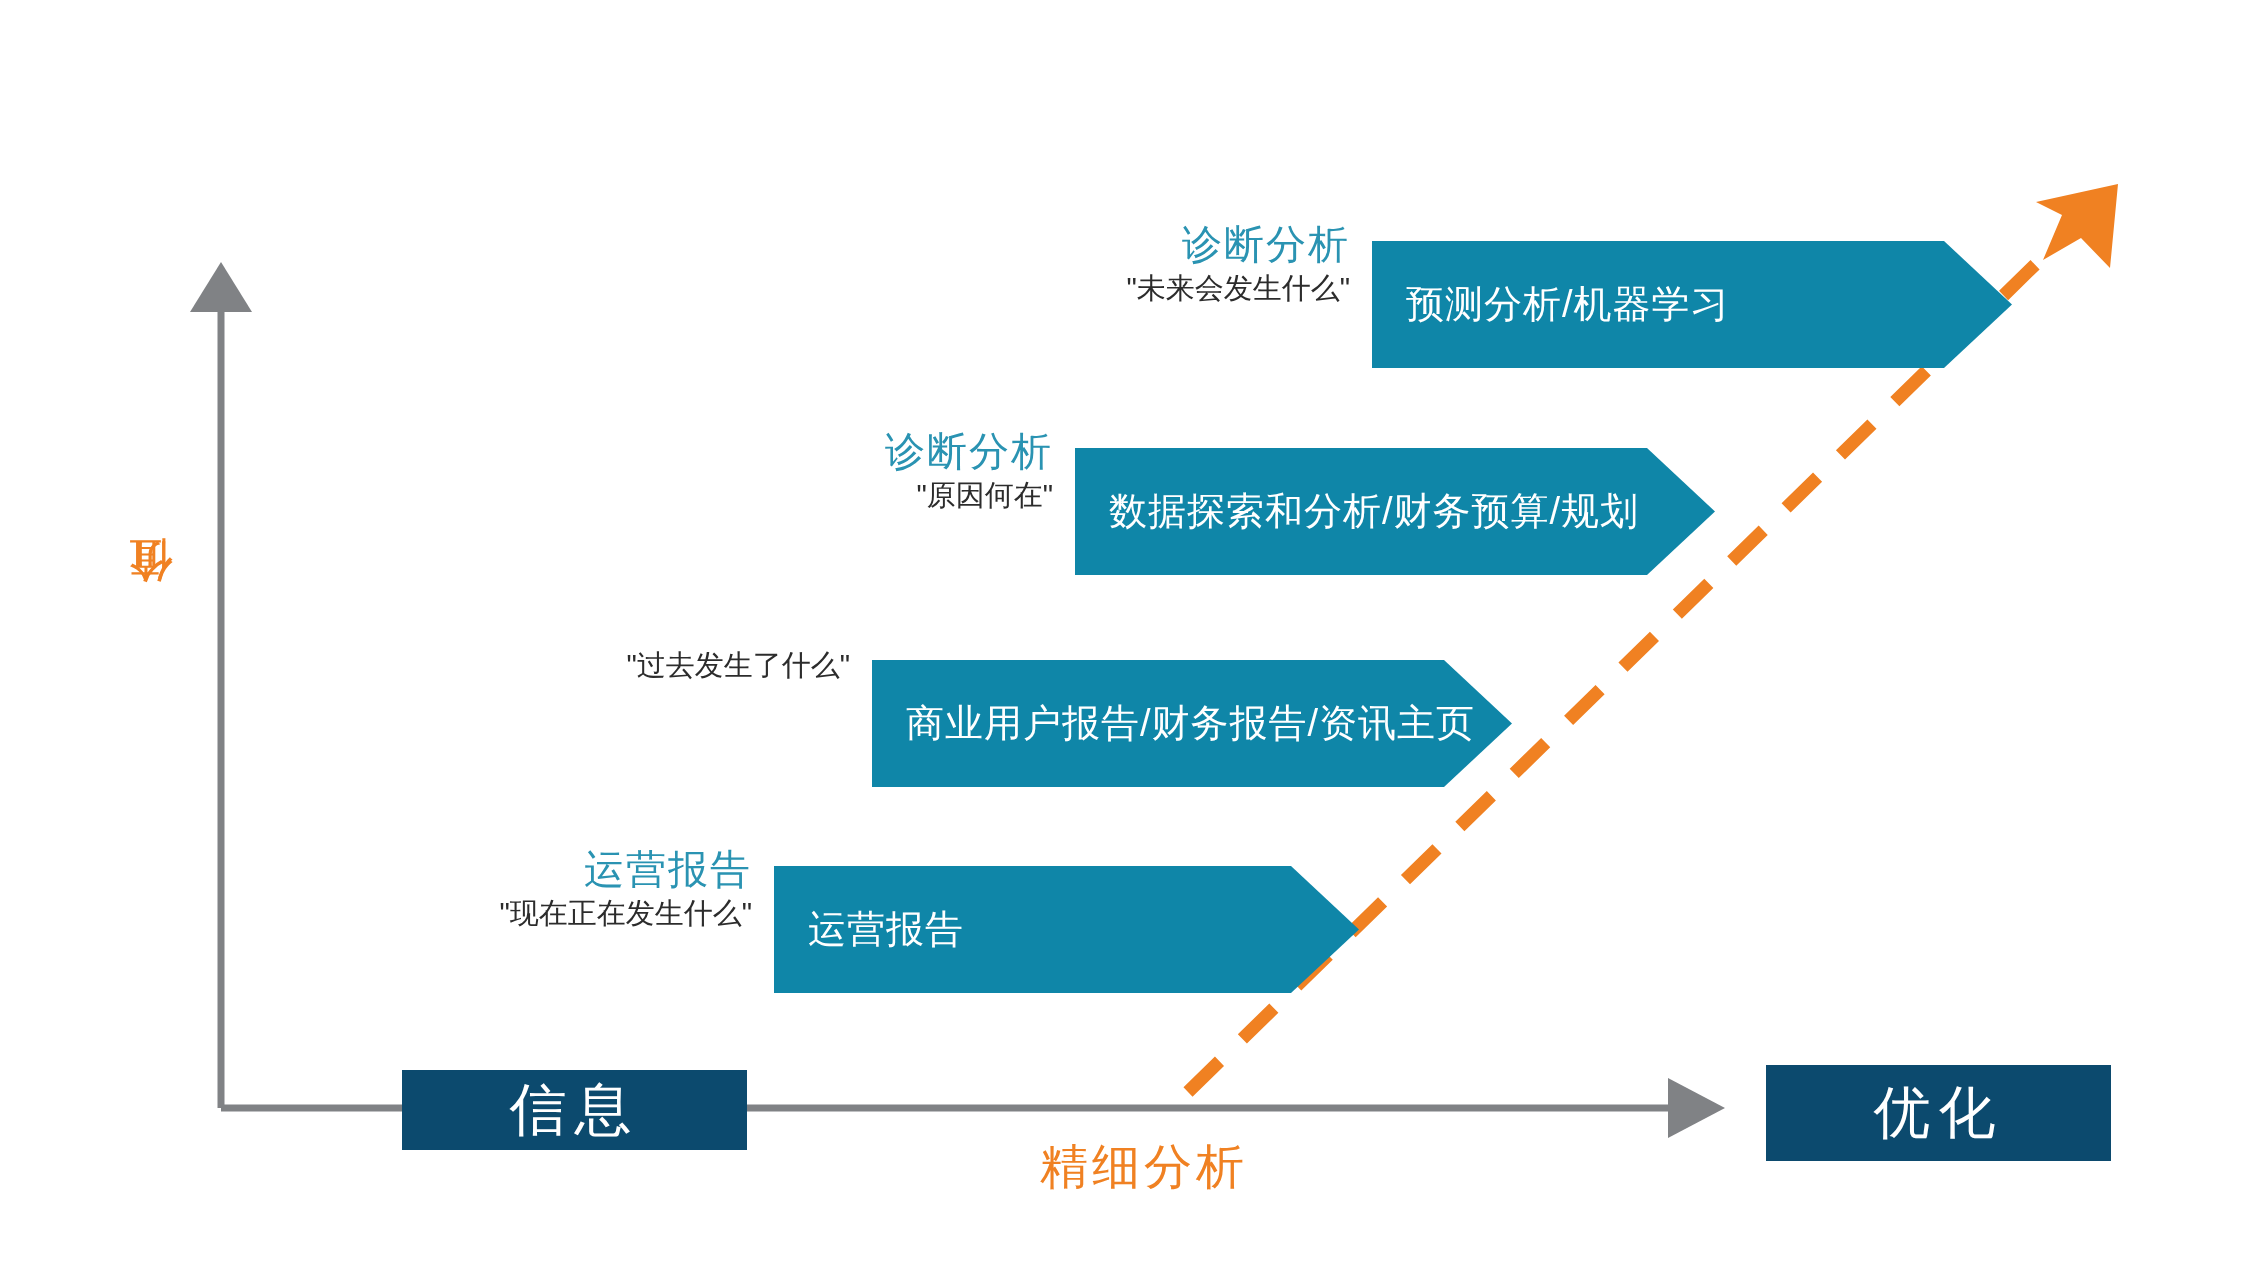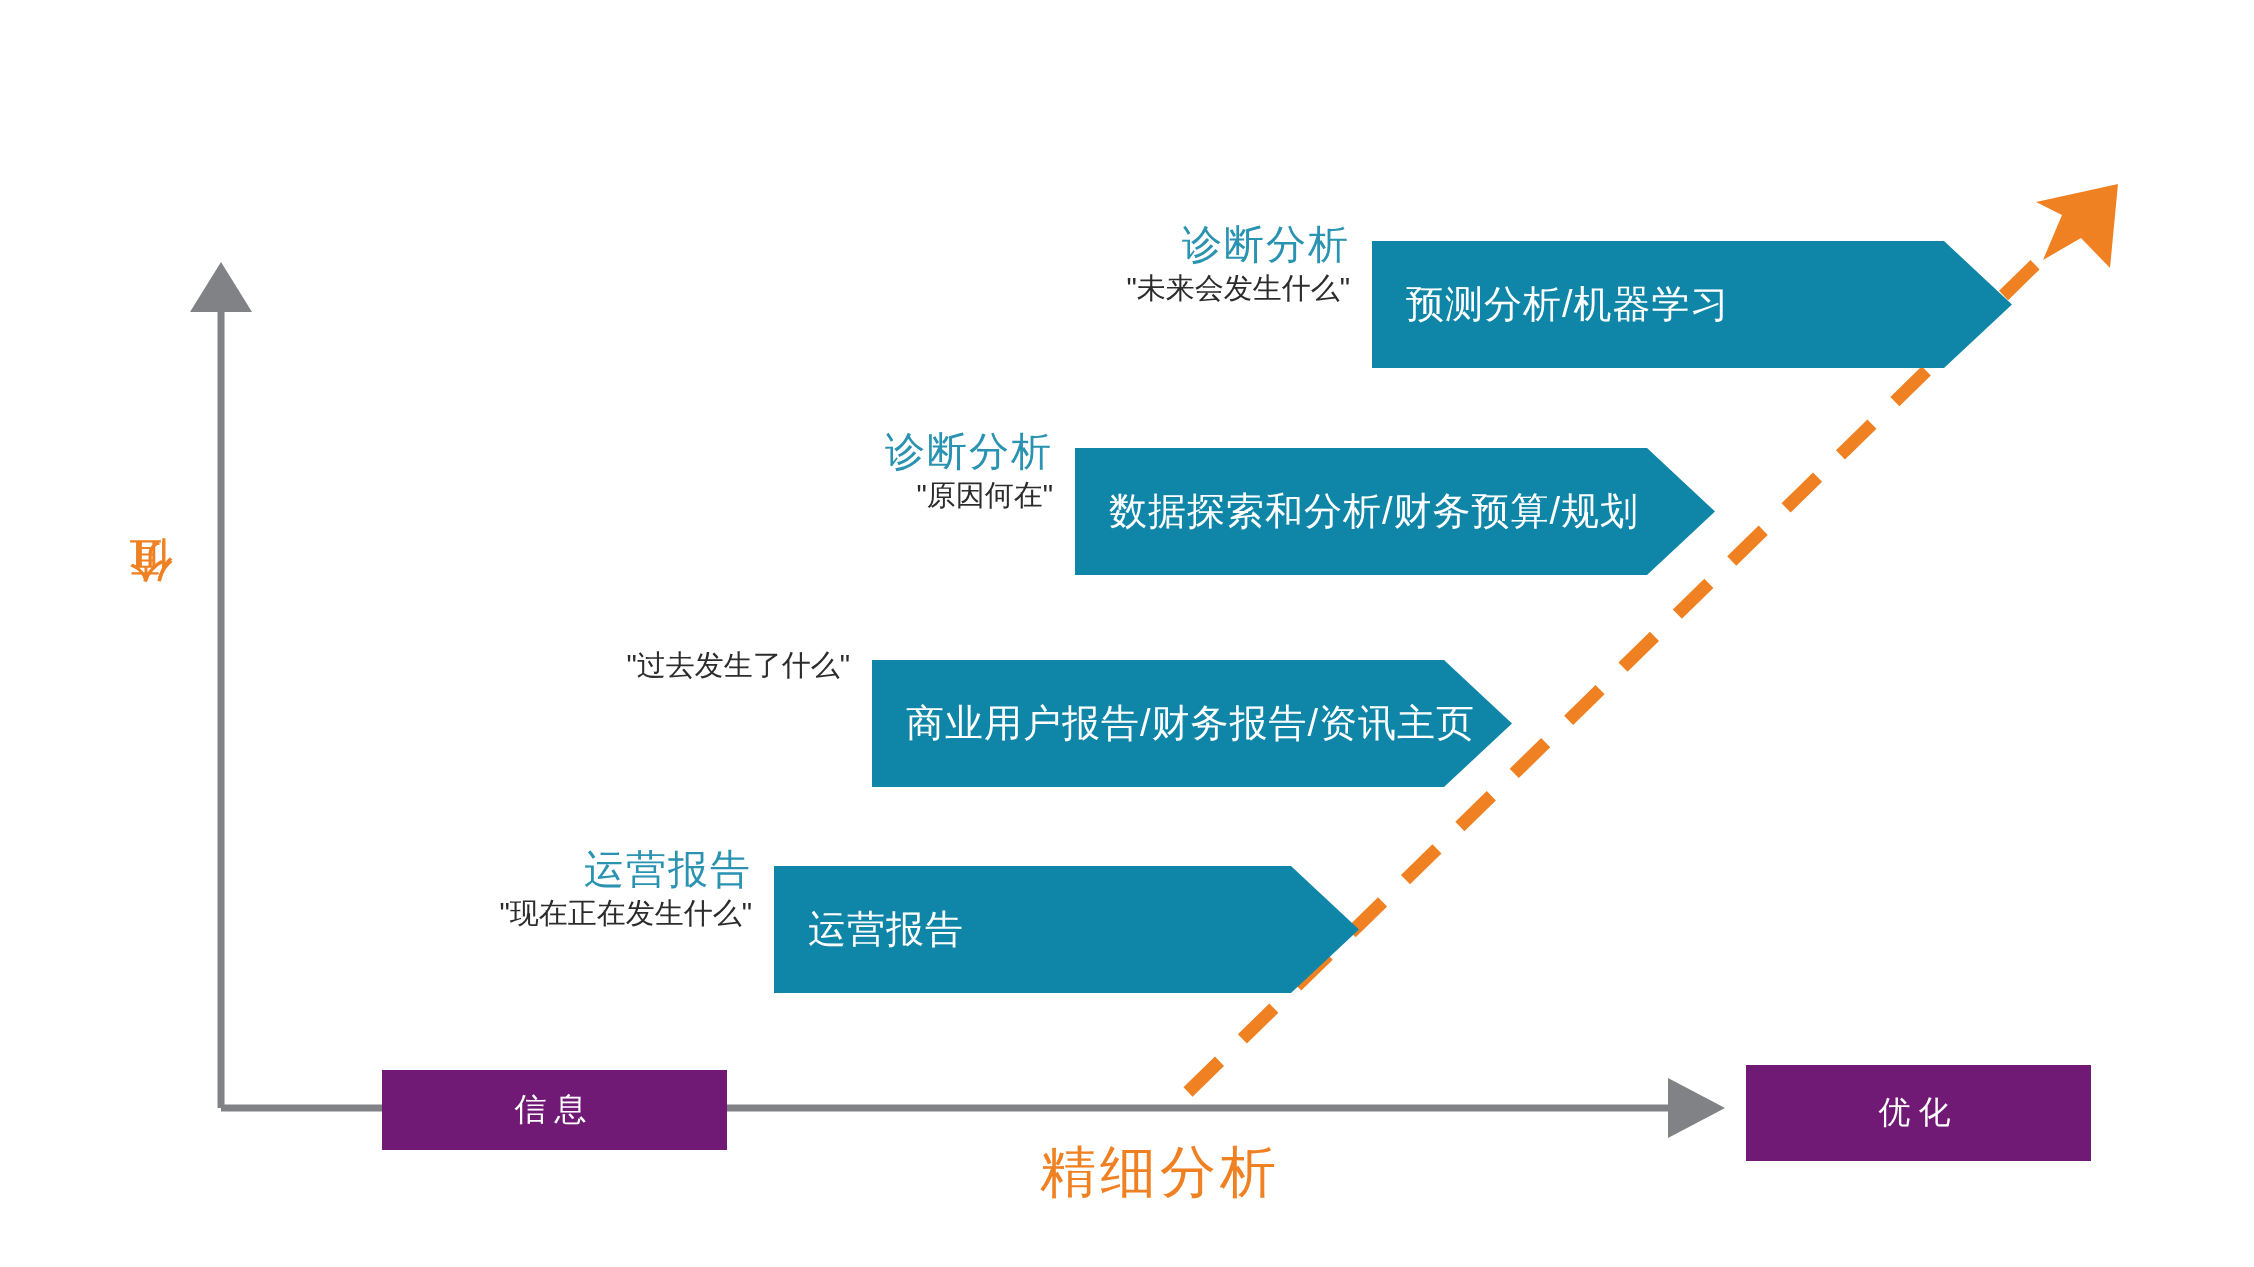--- a/index.html
+++ b/index.html
@@ -49,36 +49,37 @@
     font-size: 44px;
     color: #F08122;
     writing-mode: vertical-rl;
     transform: rotate(180deg);
     letter-spacing: 4px;
   }
   #x-axis-title {
     position: absolute;
     left: 1040px;
     top: 1135px;
-    font-size: 56px;
+    font-size: 48px;
     color: #F08122;
     letter-spacing: 4px;
     white-space: nowrap;
   }
 
   
   .endbox {
     position: absolute;
-    background: #701a75;
+    background: #0c4a6e;
     color: #ffffff;
-    font-size: 32px;
+    font-size: 57px;
     display: flex;
     align-items: center;
     justify-content: center;
     letter-spacing: 8px;
+    margin-left: 20px;
   }
   #endbox-info {
     left: 382px;
     top: 1070px;
     width: 345px;
     height: 80px;
   }
   #endbox-optimize {
     left: 1746px;
     top: 1065px;

